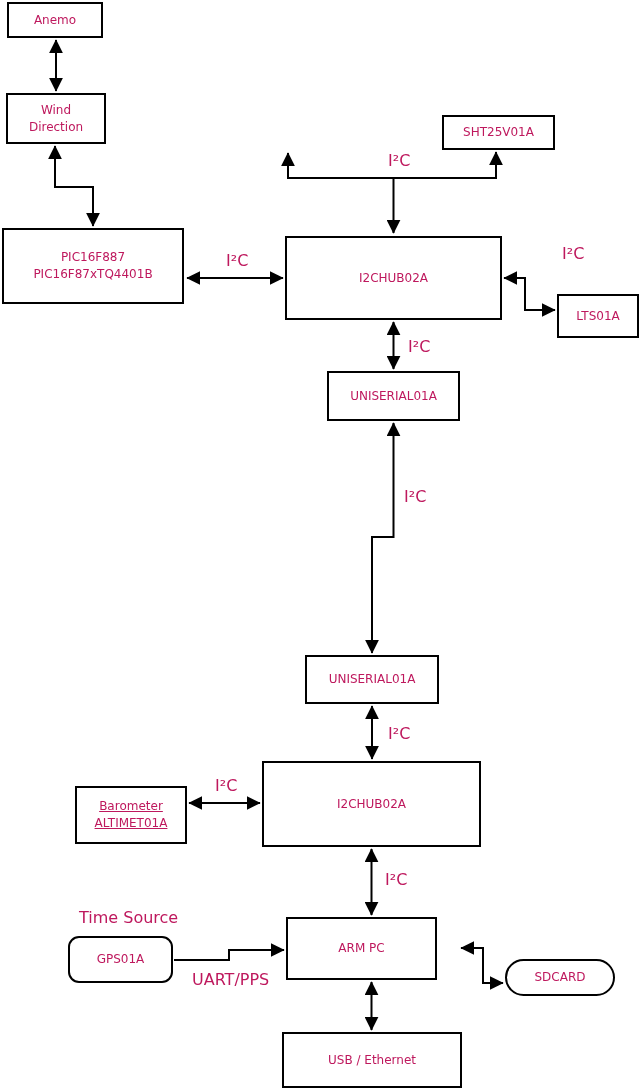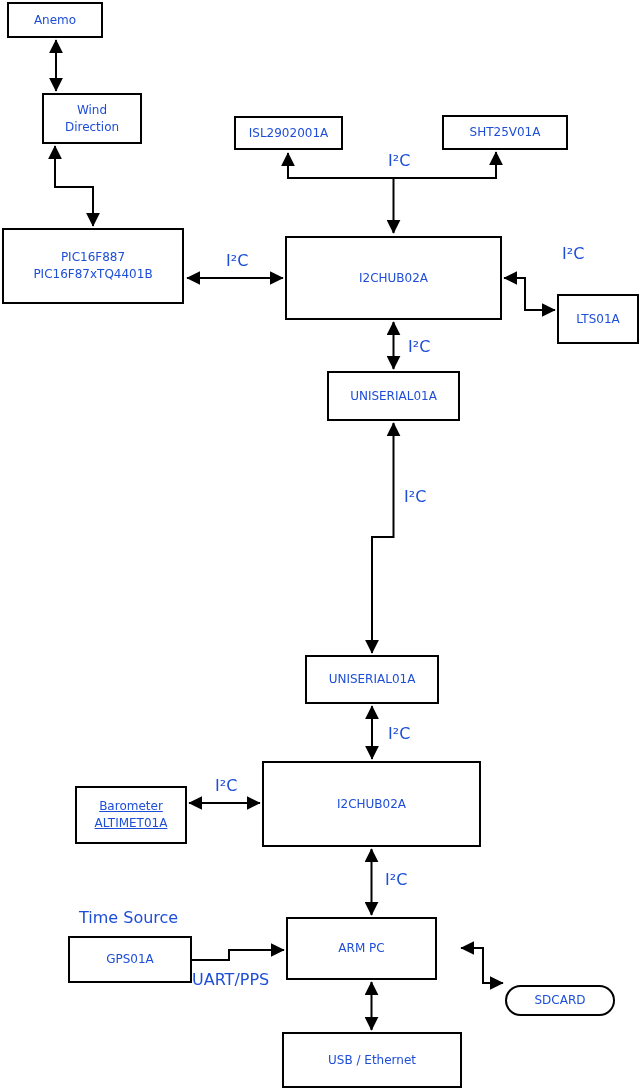--- a/index.html
+++ b/index.html
@@ -2,21 +2,21 @@
 <html><head>
 <meta charset="utf-8">
 <style>
   html, body { margin: 0; padding: 0; background: #ffffff; }
   #canvas {
     position: relative;
     width: 640px;
     height: 1089px;
     background: #ffffff;
     font-family: "DejaVu Sans", "Liberation Sans", sans-serif;
-    color: #1d4ed8;
+    color: #be185d;
   }
   #wires {
     position: absolute;
     left: 0; top: 0;
     width: 640px; height: 1089px;
   }
   .node {
     position: absolute;
     box-sizing: border-box;
     border: 2px solid #000000;
@@ -63,43 +63,40 @@
       <polyline points="174,960 229,960 229,950 284,950" marker-end="url(#ah)"></polyline>
       <polyline points="461,948 483,948 483,983 503,983" marker-start="url(#ah)" marker-end="url(#ah)"></polyline>
       <polyline points="371.5,982 371.5,1030" marker-start="url(#ah)" marker-end="url(#ah)"></polyline>
     </g>
   </svg>
 
   <div class="node" style="left:7px; top:2px; width:96px; height:36px;">
     <span>Anemo</span>
   </div>
 
-  <div class="node" style="left:6px; top:93px; width:100px; height:51px;margin-left:36px;">
+  <div class="node" style="left:6px; top:93px; width:100px; height:51px;">
     <span>Wind</span>
     <span>Direction</span>
   </div>
 
   <div class="node" style="left:2px; top:228px; width:182px; height:76px;">
     <span>PIC16F887</span>
     <span>PIC16F87xTQ4401B</span>
   </div>
 
-  <div class="node" style="left:234px; top:116px; width:109px; height:34px;">
-    <span>ISL2902001A</span>
-  </div>
 
-  <div class="node" style="left:442px; top:115px; width:126px; height:35px;text-align:right;">
+  <div class="node" style="left:442px; top:115px; width:113px; height:35px;text-align:right;">
     <span>SHT25V01A</span>
   </div>
 
   <div class="node" style="left:285px; top:236px; width:217px; height:84px;">
     <span>I2CHUB02A</span>
   </div>
 
-  <div class="node" style="left:557px; top:294px; width:82px; height:50px;align-items:center;">
+  <div class="node" style="left:557px; top:294px; width:82px; height:44px;align-items:center;">
     <span>LTS01A</span>
   </div>
 
   <div class="node" style="left:327px; top:371px; width:133px; height:50px;">
     <span>UNISERIAL01A</span>
   </div>
 
   <div class="node" style="left:305px; top:655px; width:134px; height:49px;">
     <span>UNISERIAL01A</span>
   </div>
@@ -110,25 +107,25 @@
   </div>
 
   <div class="node" style="left:262px; top:761px; width:219px; height:86px;">
     <span>I2CHUB02A</span>
   </div>
 
   <div class="node" style="left:286px; top:917px; width:151px; height:63px;">
     <span>ARM PC</span>
   </div>
 
-  <div class="node" style="left:68px; top:936px; width:124px; height:47px;">
+  <div class="node" style="left:68px; top:936px; width:105px; height:47px;border-radius:11px;">
     <span>GPS01A</span>
   </div>
 
-  <div class="node" style="left:505px; top:985px; width:110px; height:31px;border-radius:21px;">
+  <div class="node" style="left:505px; top:959px; width:110px; height:37px;border-radius:21px;">
     <span>SDCARD</span>
   </div>
 
   <div class="node" style="left:282px; top:1032px; width:180px; height:56px;">
     <span>USB / Ethernet</span>
   </div>
 
   <span class="edge-label" style="left:388px; top:151px;">I²C</span>
   <span class="edge-label" style="left:226px; top:251px;">I²C</span>
   <span class="edge-label" style="left:562px; top:244px;">I²C</span>

